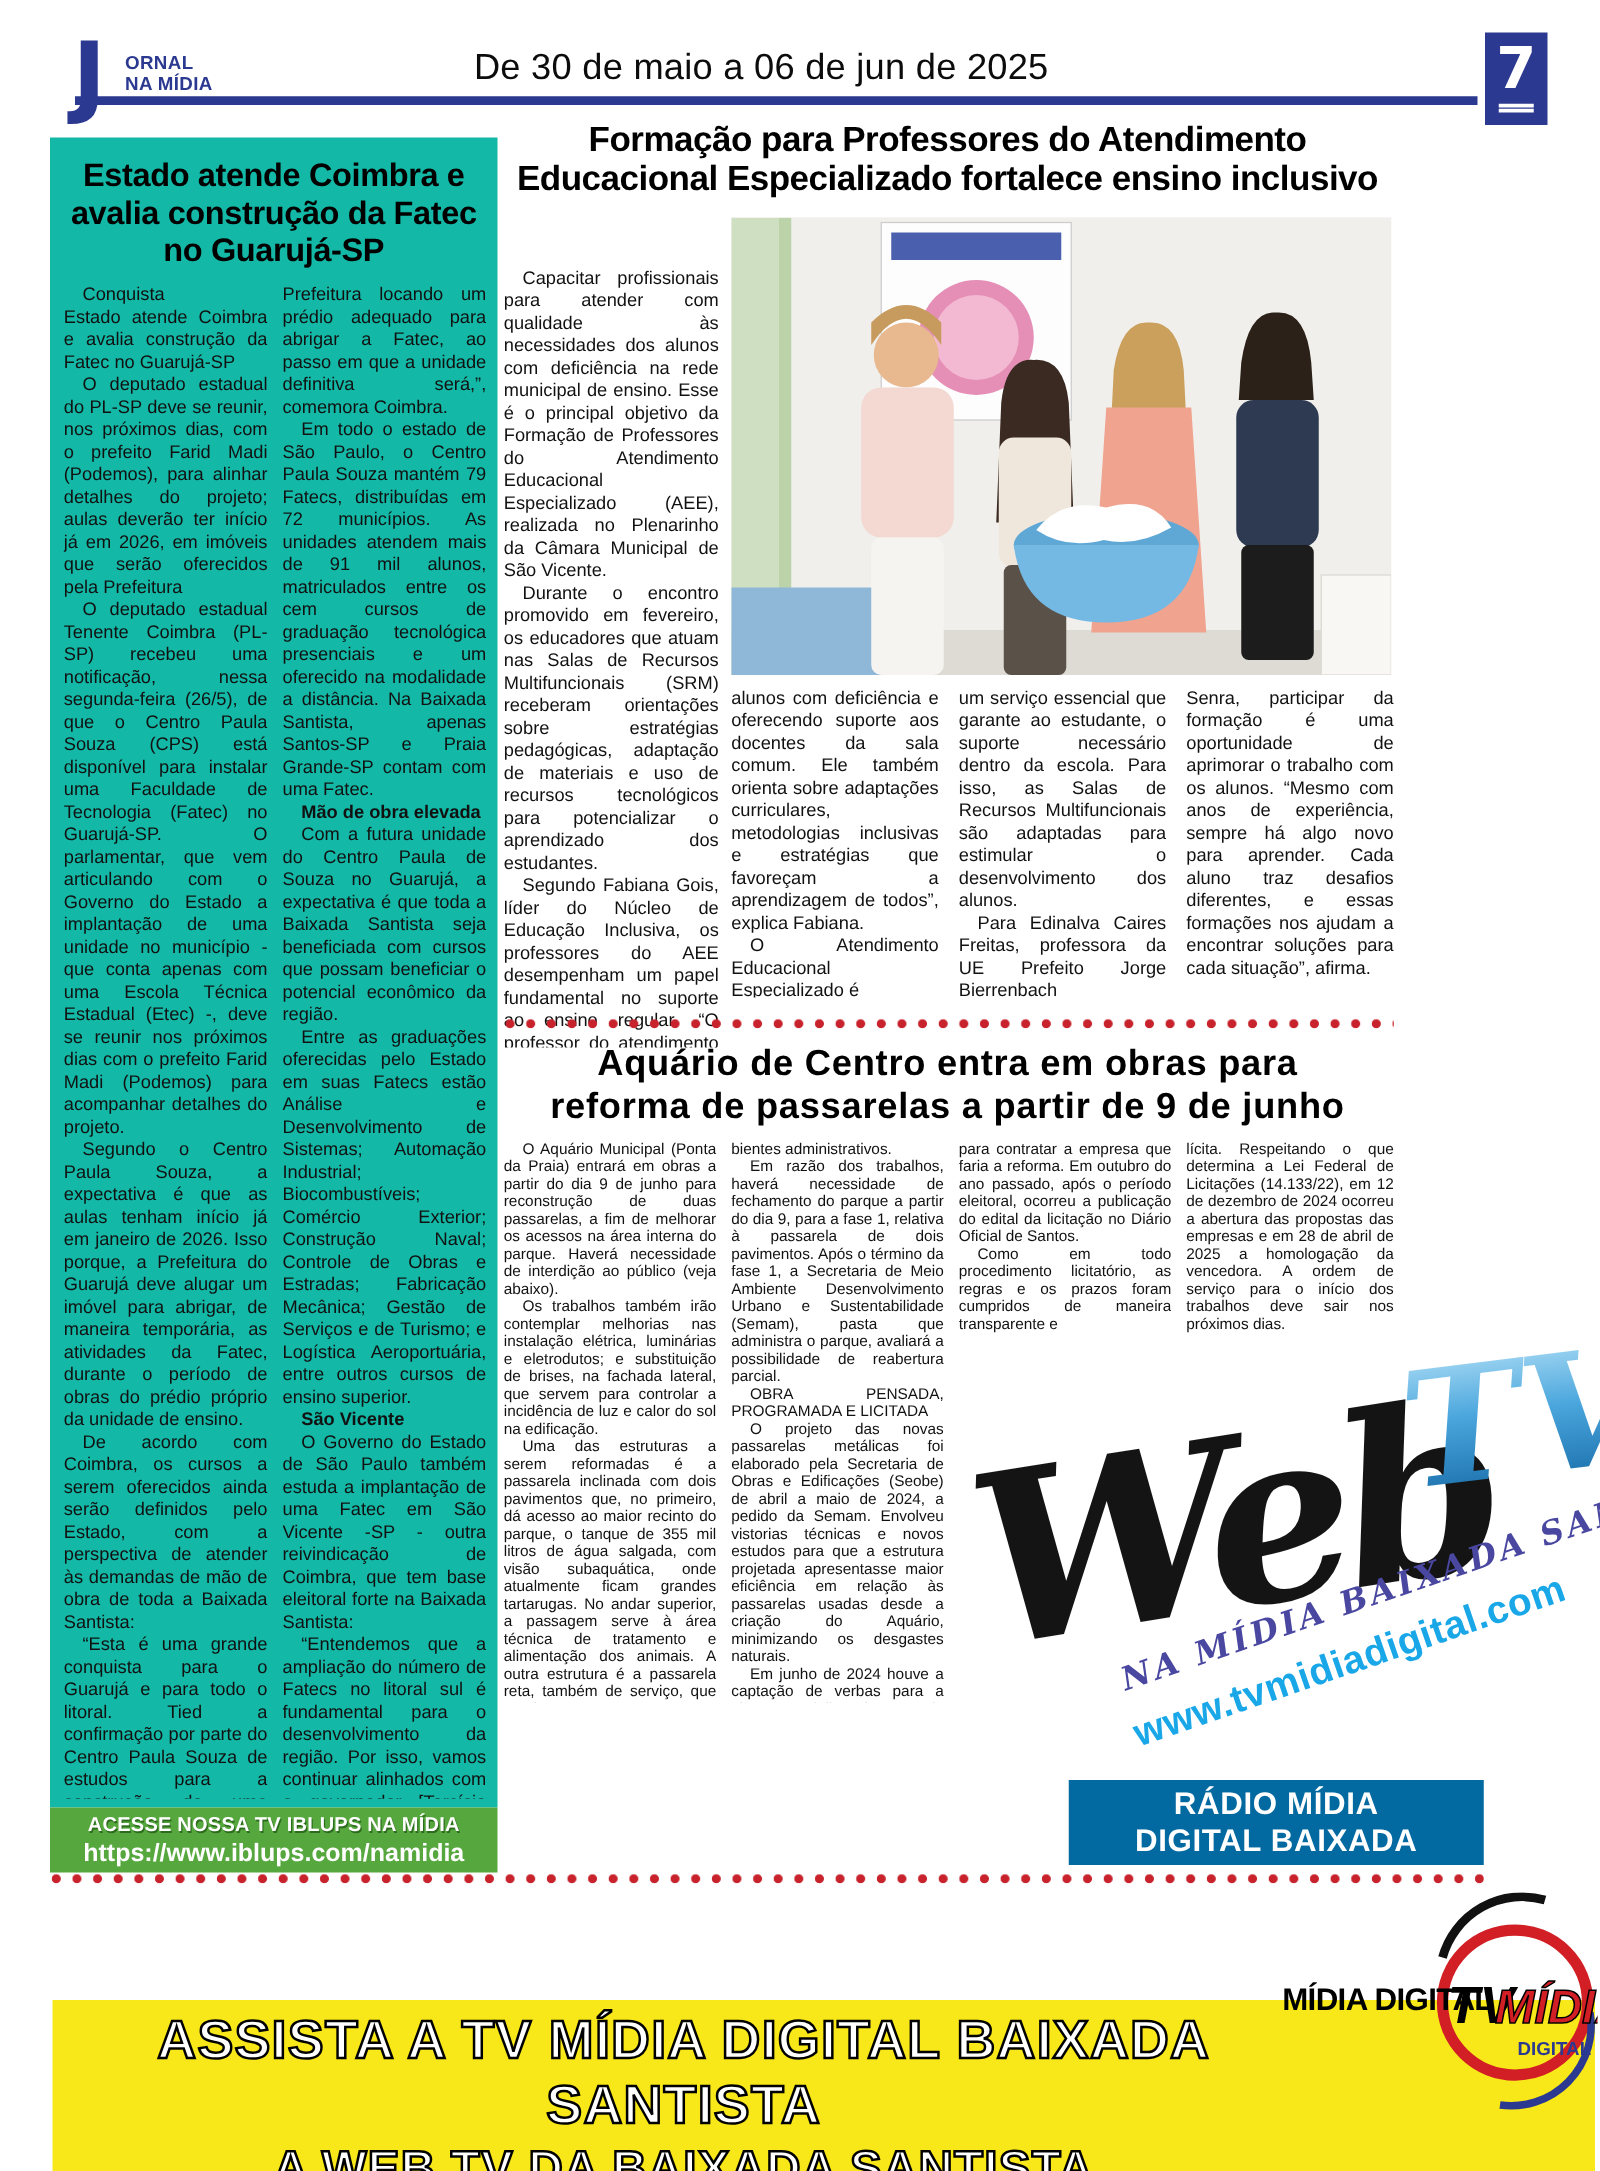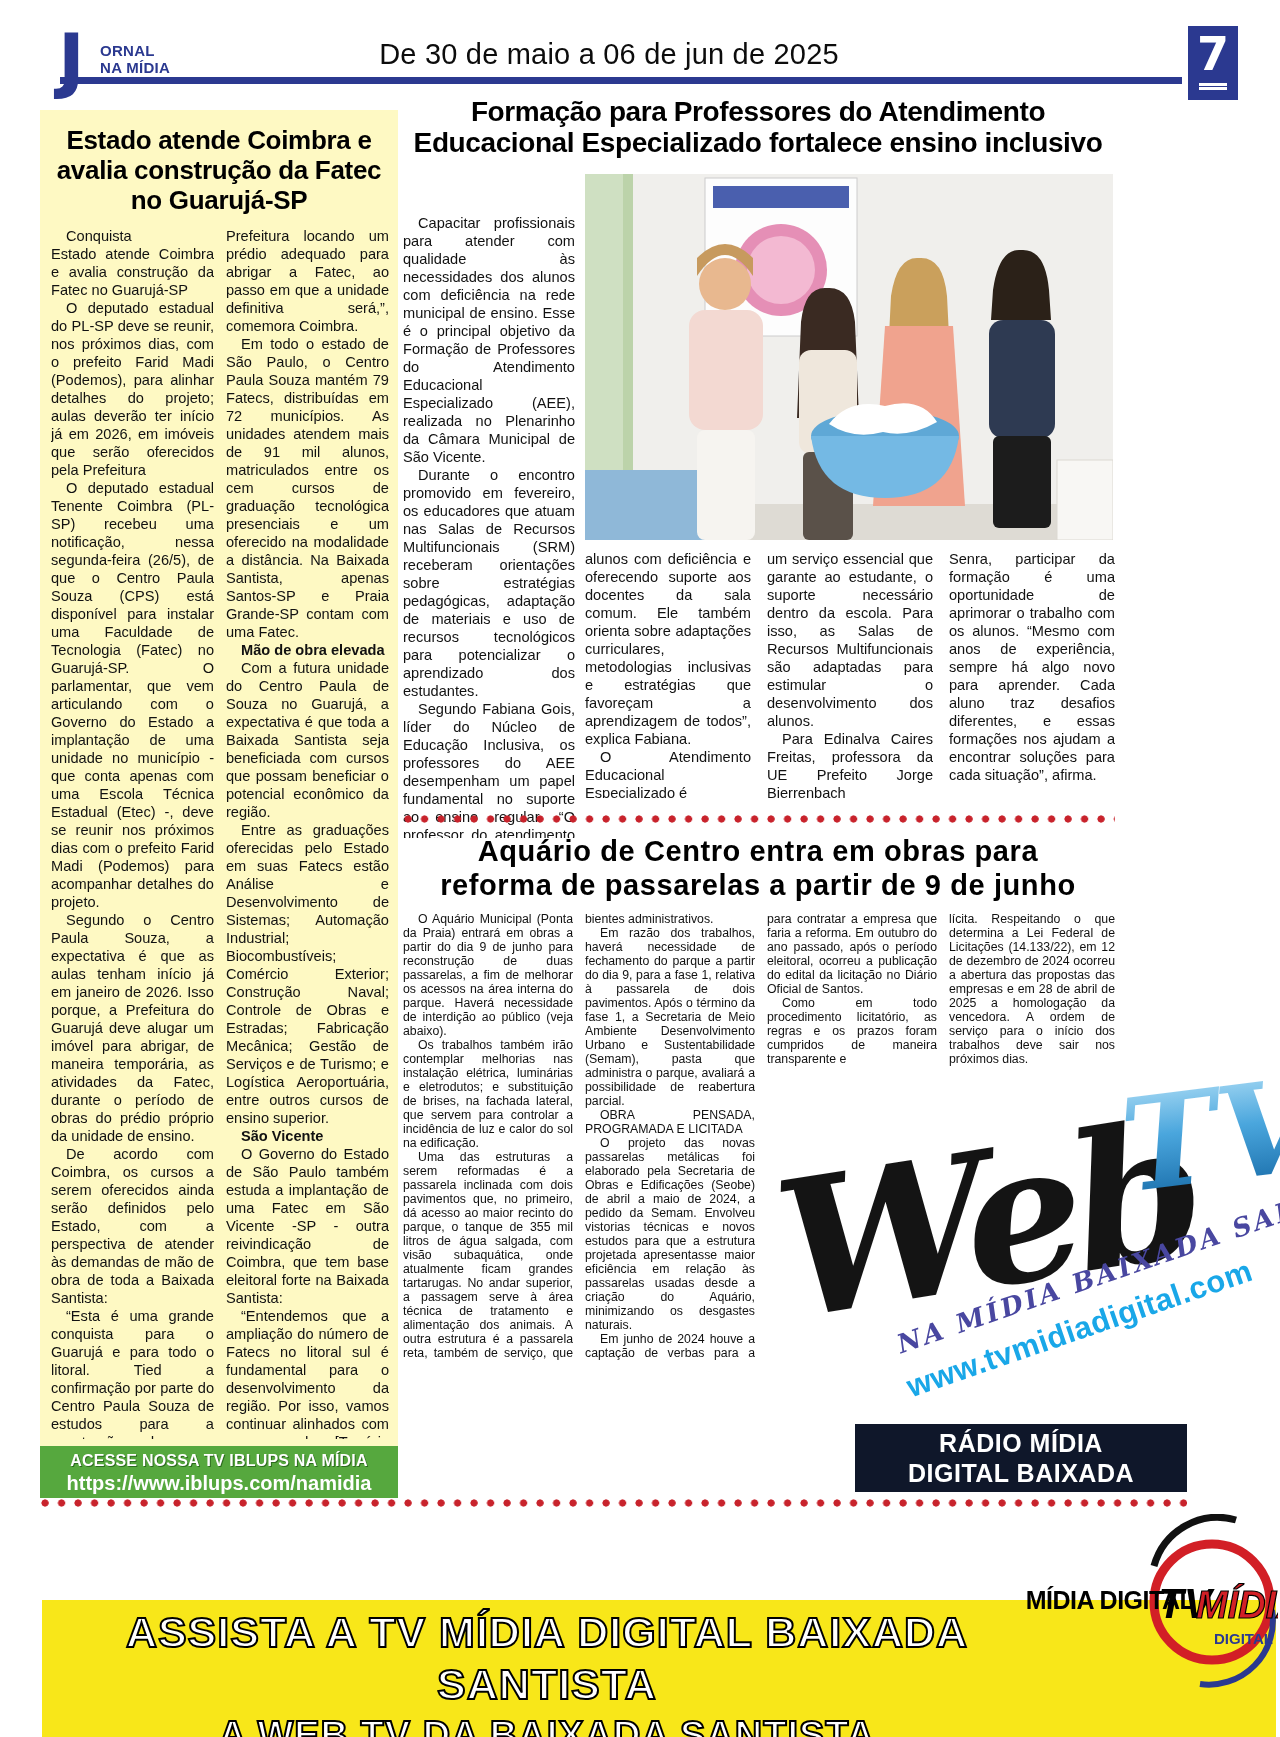--- a/index.html
+++ b/index.html
@@ -16,21 +16,21 @@
   .pagebox .uline{margin:1px auto;width:28px;height:3px;background:#fff;}
 
   
   .bodytext p{margin:0;text-align:justify;text-indent:15px;}
   .bodytext p.subhead{font-weight:bold;}
   .bodytext p.cont{text-indent:0;}
   .std{font-size:14.6px;line-height:18px;}
   .small{font-size:12.3px;line-height:14px;}
 
   
-  .left-block{left:40px;top:110px;width:358px;height:1336px;background:#fef9c3;}
+  .left-block{left:40px;top:110px;width:358px;height:1336px;background:#14b8a6;}
   .left-title{margin:15px 4px 10px;text-align:center;font-weight:bold;font-size:26px;line-height:30px;letter-spacing:-.3px;color:#000;}
   .left-cols{display:flex;gap:12px;padding:2px 9px 0 11px;}
   .left-cols .col{width:164px;height:1212px;overflow:hidden;}
 
   .iblups{left:40px;top:1446px;width:358px;height:52px;background:#56a83e;color:#fff;text-align:center;}
   .iblups .l1{font-weight:bold;font-size:16px;line-height:22px;padding-top:4px;letter-spacing:.2px;text-shadow:1px 1px 0 #2d6b1e;}
   .iblups .l2{font-weight:bold;font-size:20px;line-height:22px;}
 
   
   .aee-title{left:400px;top:96px;width:716px;text-align:center;font-weight:bold;font-size:28px;line-height:31px;letter-spacing:-.4px;color:#000;}
@@ -51,21 +51,21 @@
   .aq4{left:949px;top:912px;width:166px;height:235px;overflow:hidden;}
 
   
   .webtv{left:770px;top:1118px;width:505px;height:305px;overflow:visible;}
   .webtv .script{position:absolute;left:8px;top:8px;font-family:"DejaVu Serif",serif;font-style:italic;font-weight:bold;font-size:188px;line-height:188px;color:#141414;transform:rotate(-9deg);letter-spacing:-10px;}
   .webtv .tv{position:absolute;left:352px;top:-58px;font-family:"DejaVu Serif",serif;font-style:italic;font-weight:bold;font-size:128px;transform:rotate(-7deg);background:linear-gradient(180deg,#bfe7fa 0%,#4aa6dd 45%,#0d5f9d 100%);-webkit-background-clip:text;background-clip:text;color:transparent;}
   .webtv .tagline{position:absolute;left:128px;top:212px;transform:rotate(-19deg);transform-origin:left center;font-family:"DejaVu Serif",serif;font-style:italic;font-weight:bold;font-size:26px;letter-spacing:3px;color:#4947a0;white-space:nowrap;}
   .webtv .url{position:absolute;left:138px;top:252px;transform:rotate(-19deg);transform-origin:left center;font-weight:bold;font-size:31px;color:#19a7e8;white-space:nowrap;letter-spacing:.5px;}
 
   
-  .radio{left:855px;top:1424px;width:332px;height:68px;background:#0f172a;color:#fff;text-align:center;font-weight:bold;font-size:25px;line-height:30px;padding-top:4px;box-sizing:border-box;letter-spacing:.5px;}
+  .radio{left:855px;top:1424px;width:332px;height:68px;background:#0369a1;color:#fff;text-align:center;font-weight:bold;font-size:25px;line-height:30px;padding-top:4px;box-sizing:border-box;letter-spacing:.5px;}
 
   
   .yellow{left:42px;top:1600px;width:1234px;height:180px;background:#f8e719;}
   .yellow .lines{position:absolute;left:0;top:6px;width:1010px;text-align:center;color:#fff;font-weight:bold;-webkit-text-stroke:2px #000;}
   .yellow .bl1{font-size:43px;line-height:52px;letter-spacing:1px;}
   .yellow .bl2{font-size:38px;line-height:50px;letter-spacing:1px;}
   .yellow .bl3{font-size:45px;line-height:56px;letter-spacing:2px;}
   .caption{left:975px;top:1586px;width:270px;text-align:center;font-weight:bold;font-size:25px;color:#000;letter-spacing:-.5px;}
   .tvlogo{left:1148px;top:1514px;}
 </style>

